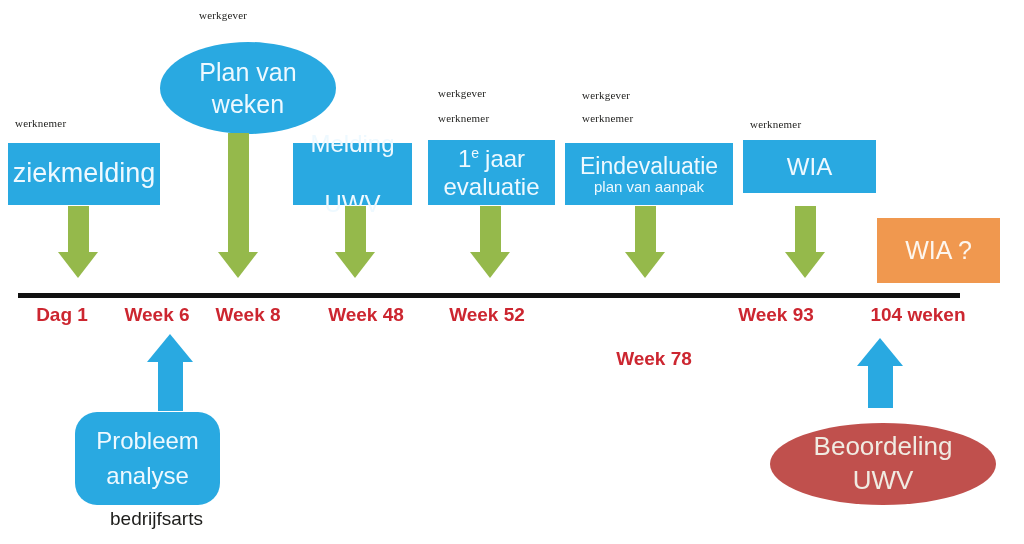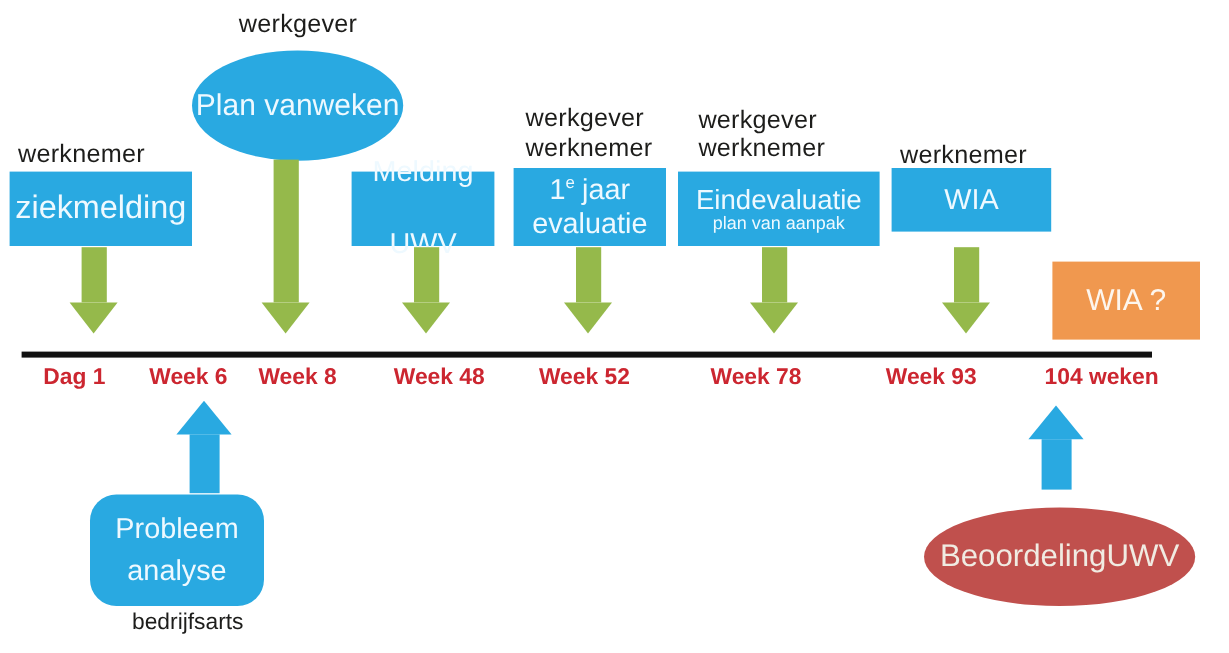--- a/index.html
+++ b/index.html
@@ -9,26 +9,26 @@
     --red:#CC2630;
     --brick:#C0504D;
     --ink:#1d1d1b;
     --boxtext:#eef9ff;
   }
   *{box-sizing:border-box;margin:0;padding:0;}
   html,body{background:#fff;}
   body{font-family:"Liberation Sans", sans-serif;}
   #canvas{position:relative;width:1024px;height:544px;background:#fff;overflow:hidden;}
 
-  .role-label{position:absolute;color:var(--ink);font-size:21px;letter-spacing:.2px;white-space:nowrap;}
+  .role-label{position:absolute;color:var(--ink);font-size:11px;letter-spacing:.2px;white-space:nowrap;font-family:Liberation Serif, serif;}
 
   .rect-node{position:absolute;background:var(--blue);color:var(--boxtext);
     display:flex;flex-direction:column;justify-content:center;align-items:center;
     text-align:center;line-height:1.15;}
-  .ellipse-node{position:absolute;border-radius:50%;display:flex;
+  .ellipse-node{position:absolute;border-radius:50%;display:flex;flex-direction:column;
     justify-content:center;align-items:center;text-align:center;}
 
   .node-ziekmelding{left:8px;top:143px;width:152px;height:62px;font-size:27px;}
   .node-plan{left:160px;top:42px;width:176px;height:92px;background:var(--blue);color:var(--boxtext);font-size:25px;line-height:1.3;}
   .node-melding{left:293px;top:143px;width:119px;height:62px;font-size:24px;gap:32px;}
   .node-jaareval{left:428px;top:140px;width:127px;height:65px;font-size:24px;}
   .node-jaareval sup{font-size:14px;line-height:0;}
   .node-jaareval .rest{margin-left:6px;}
   .node-eindeval{left:565px;top:143px;width:168px;height:62px;font-size:23px;}
   .node-eindeval .sub{font-size:15px;line-height:1.1;}
@@ -122,21 +122,21 @@
       <div class="stem"></div>
       <div class="head"></div>
     </div>
 
   <div class="timeline-bar"></div>
   <span class="tick" style="left:62px;">Dag 1</span>
   <span class="tick" style="left:157px;">Week 6</span>
   <span class="tick" style="left:248px;">Week 8</span>
   <span class="tick" style="left:366px;">Week 48</span>
   <span class="tick" style="left:487px;">Week 52</span>
-  <span class="tick" style="left:630px;">Week 78</span>
+  <span class="tick" style="left:654px;margin-top:44px;">Week 78</span>
   <span class="tick" style="left:776px;">Week 93</span>
   <span class="tick" style="left:918px;">104 weken</span>
 
   <div class="arrow-up" style="left:147px;top:334px;height:77px;">
       <div class="head"></div>
       <div class="stem"></div>
     </div>
   <div class="arrow-up" style="left:857px;top:338px;height:70px;">
       <div class="head"></div>
       <div class="stem"></div>

